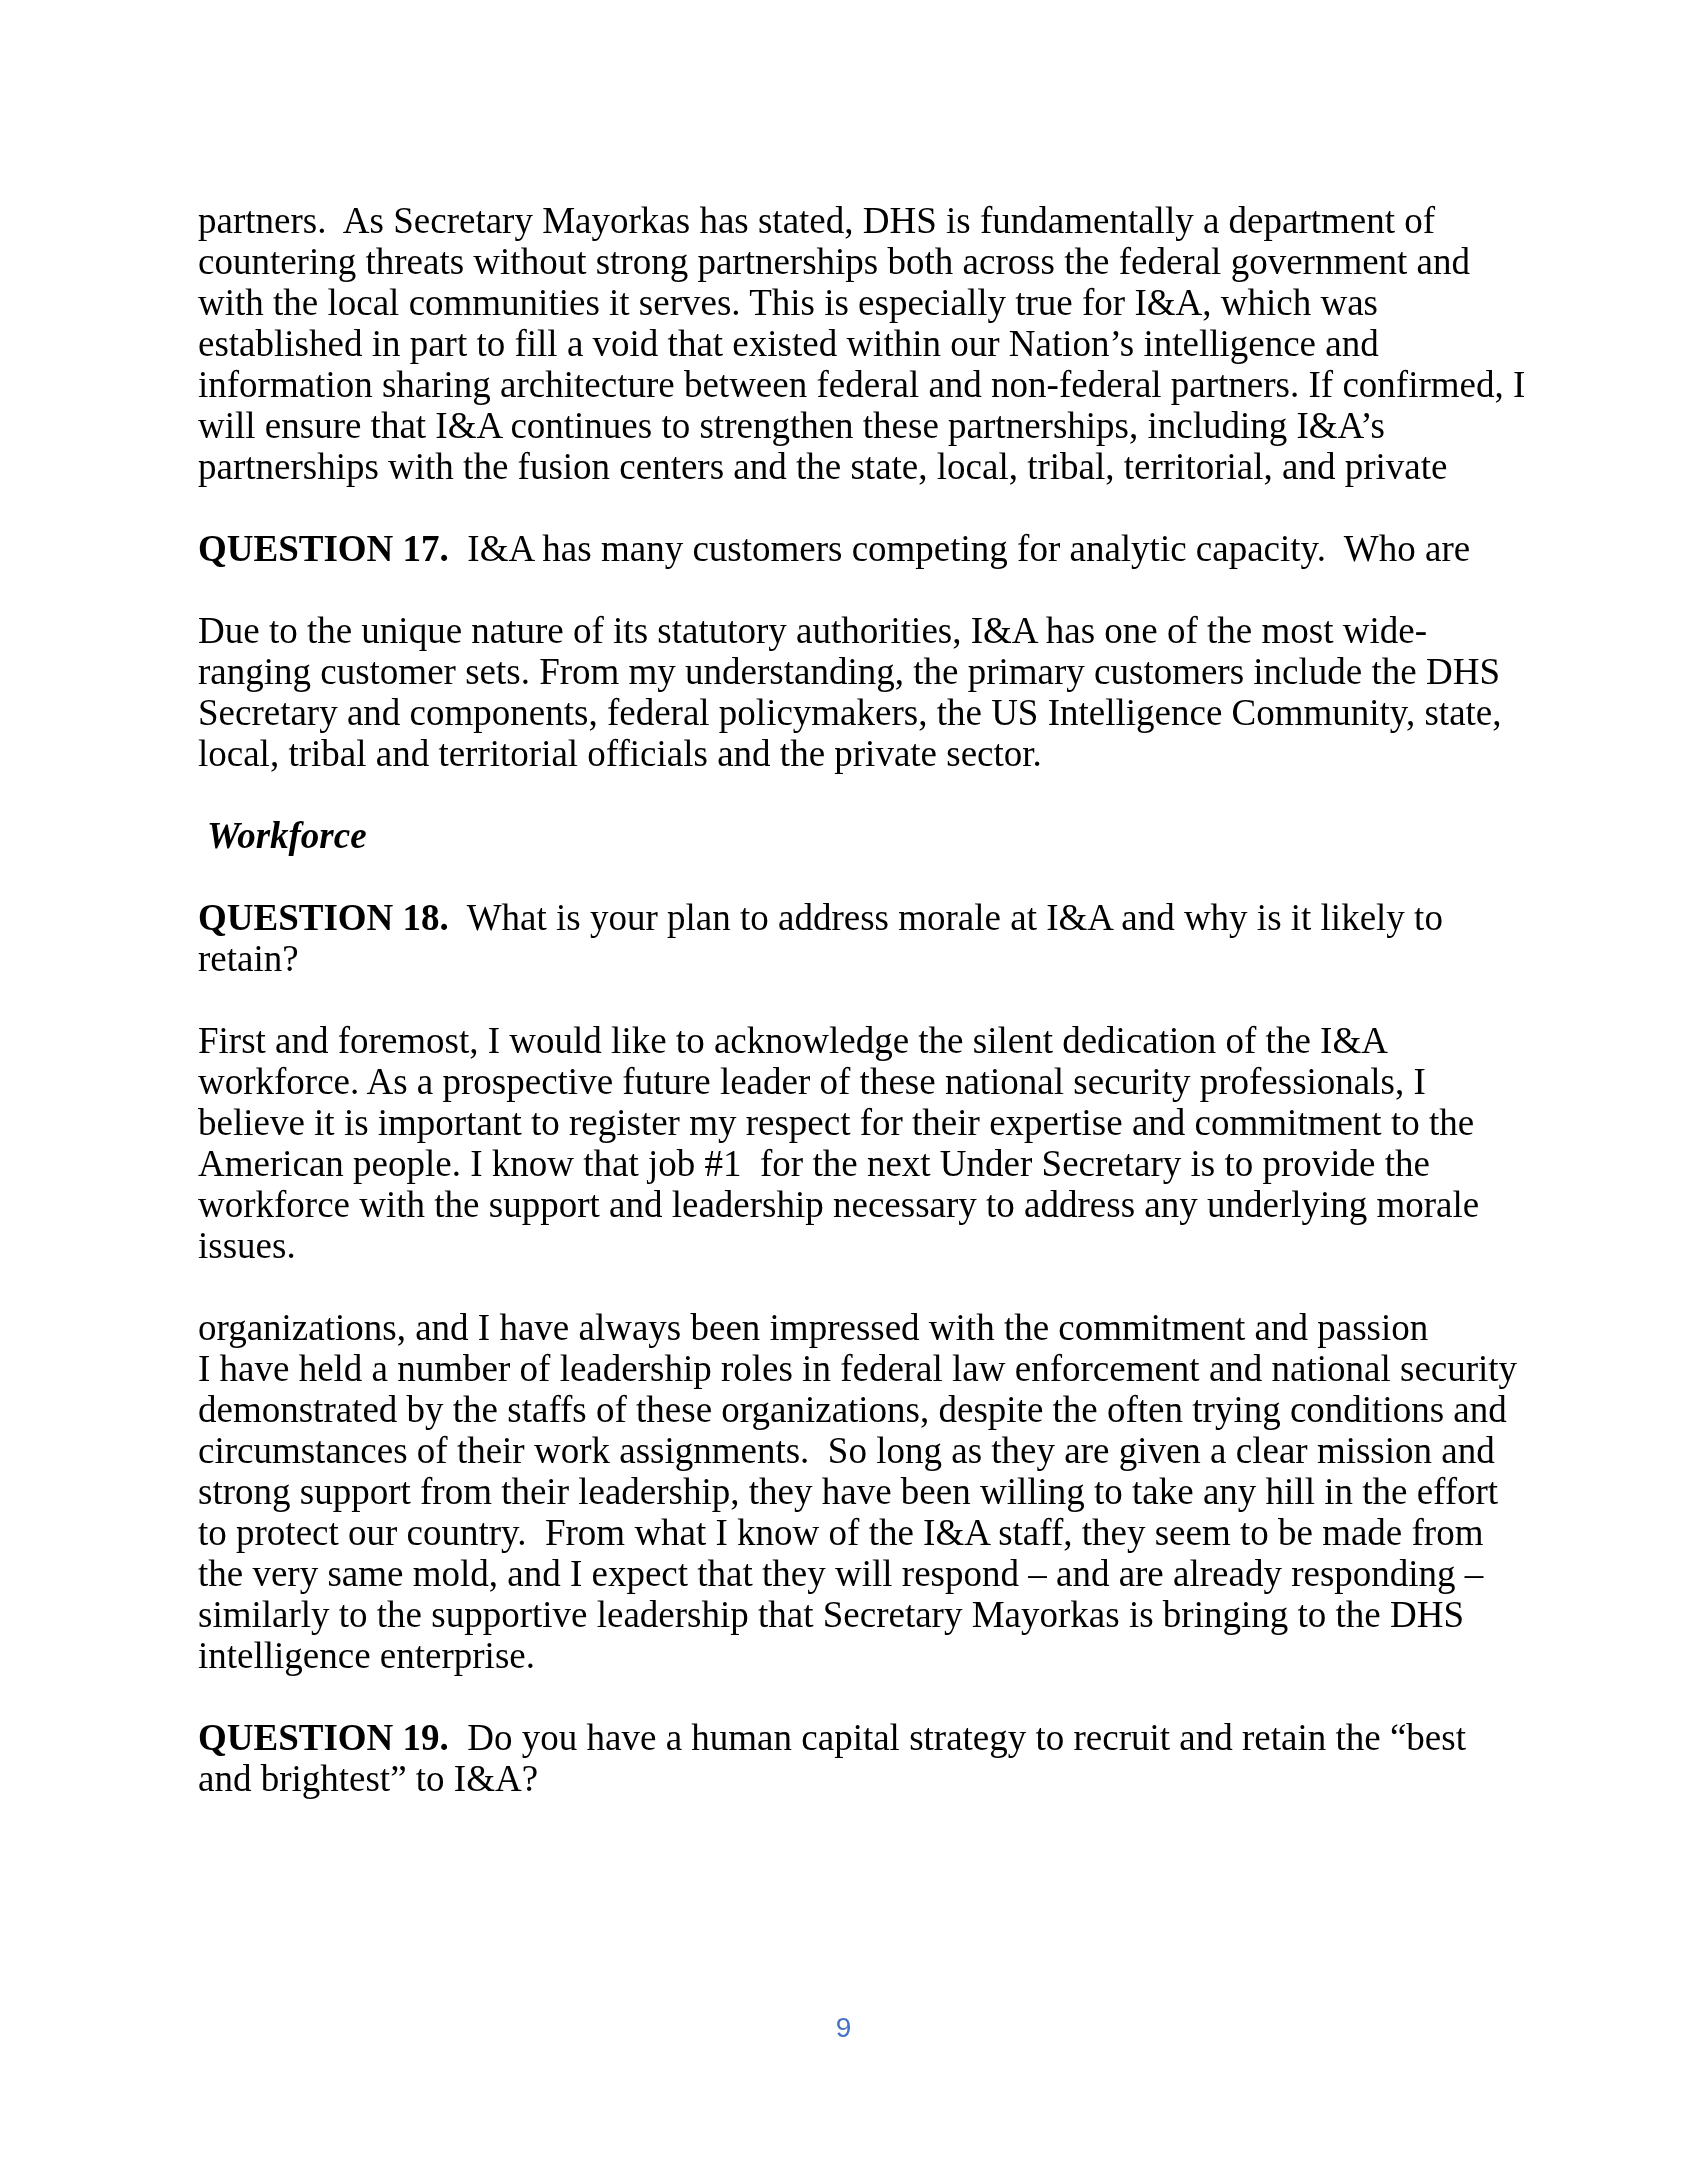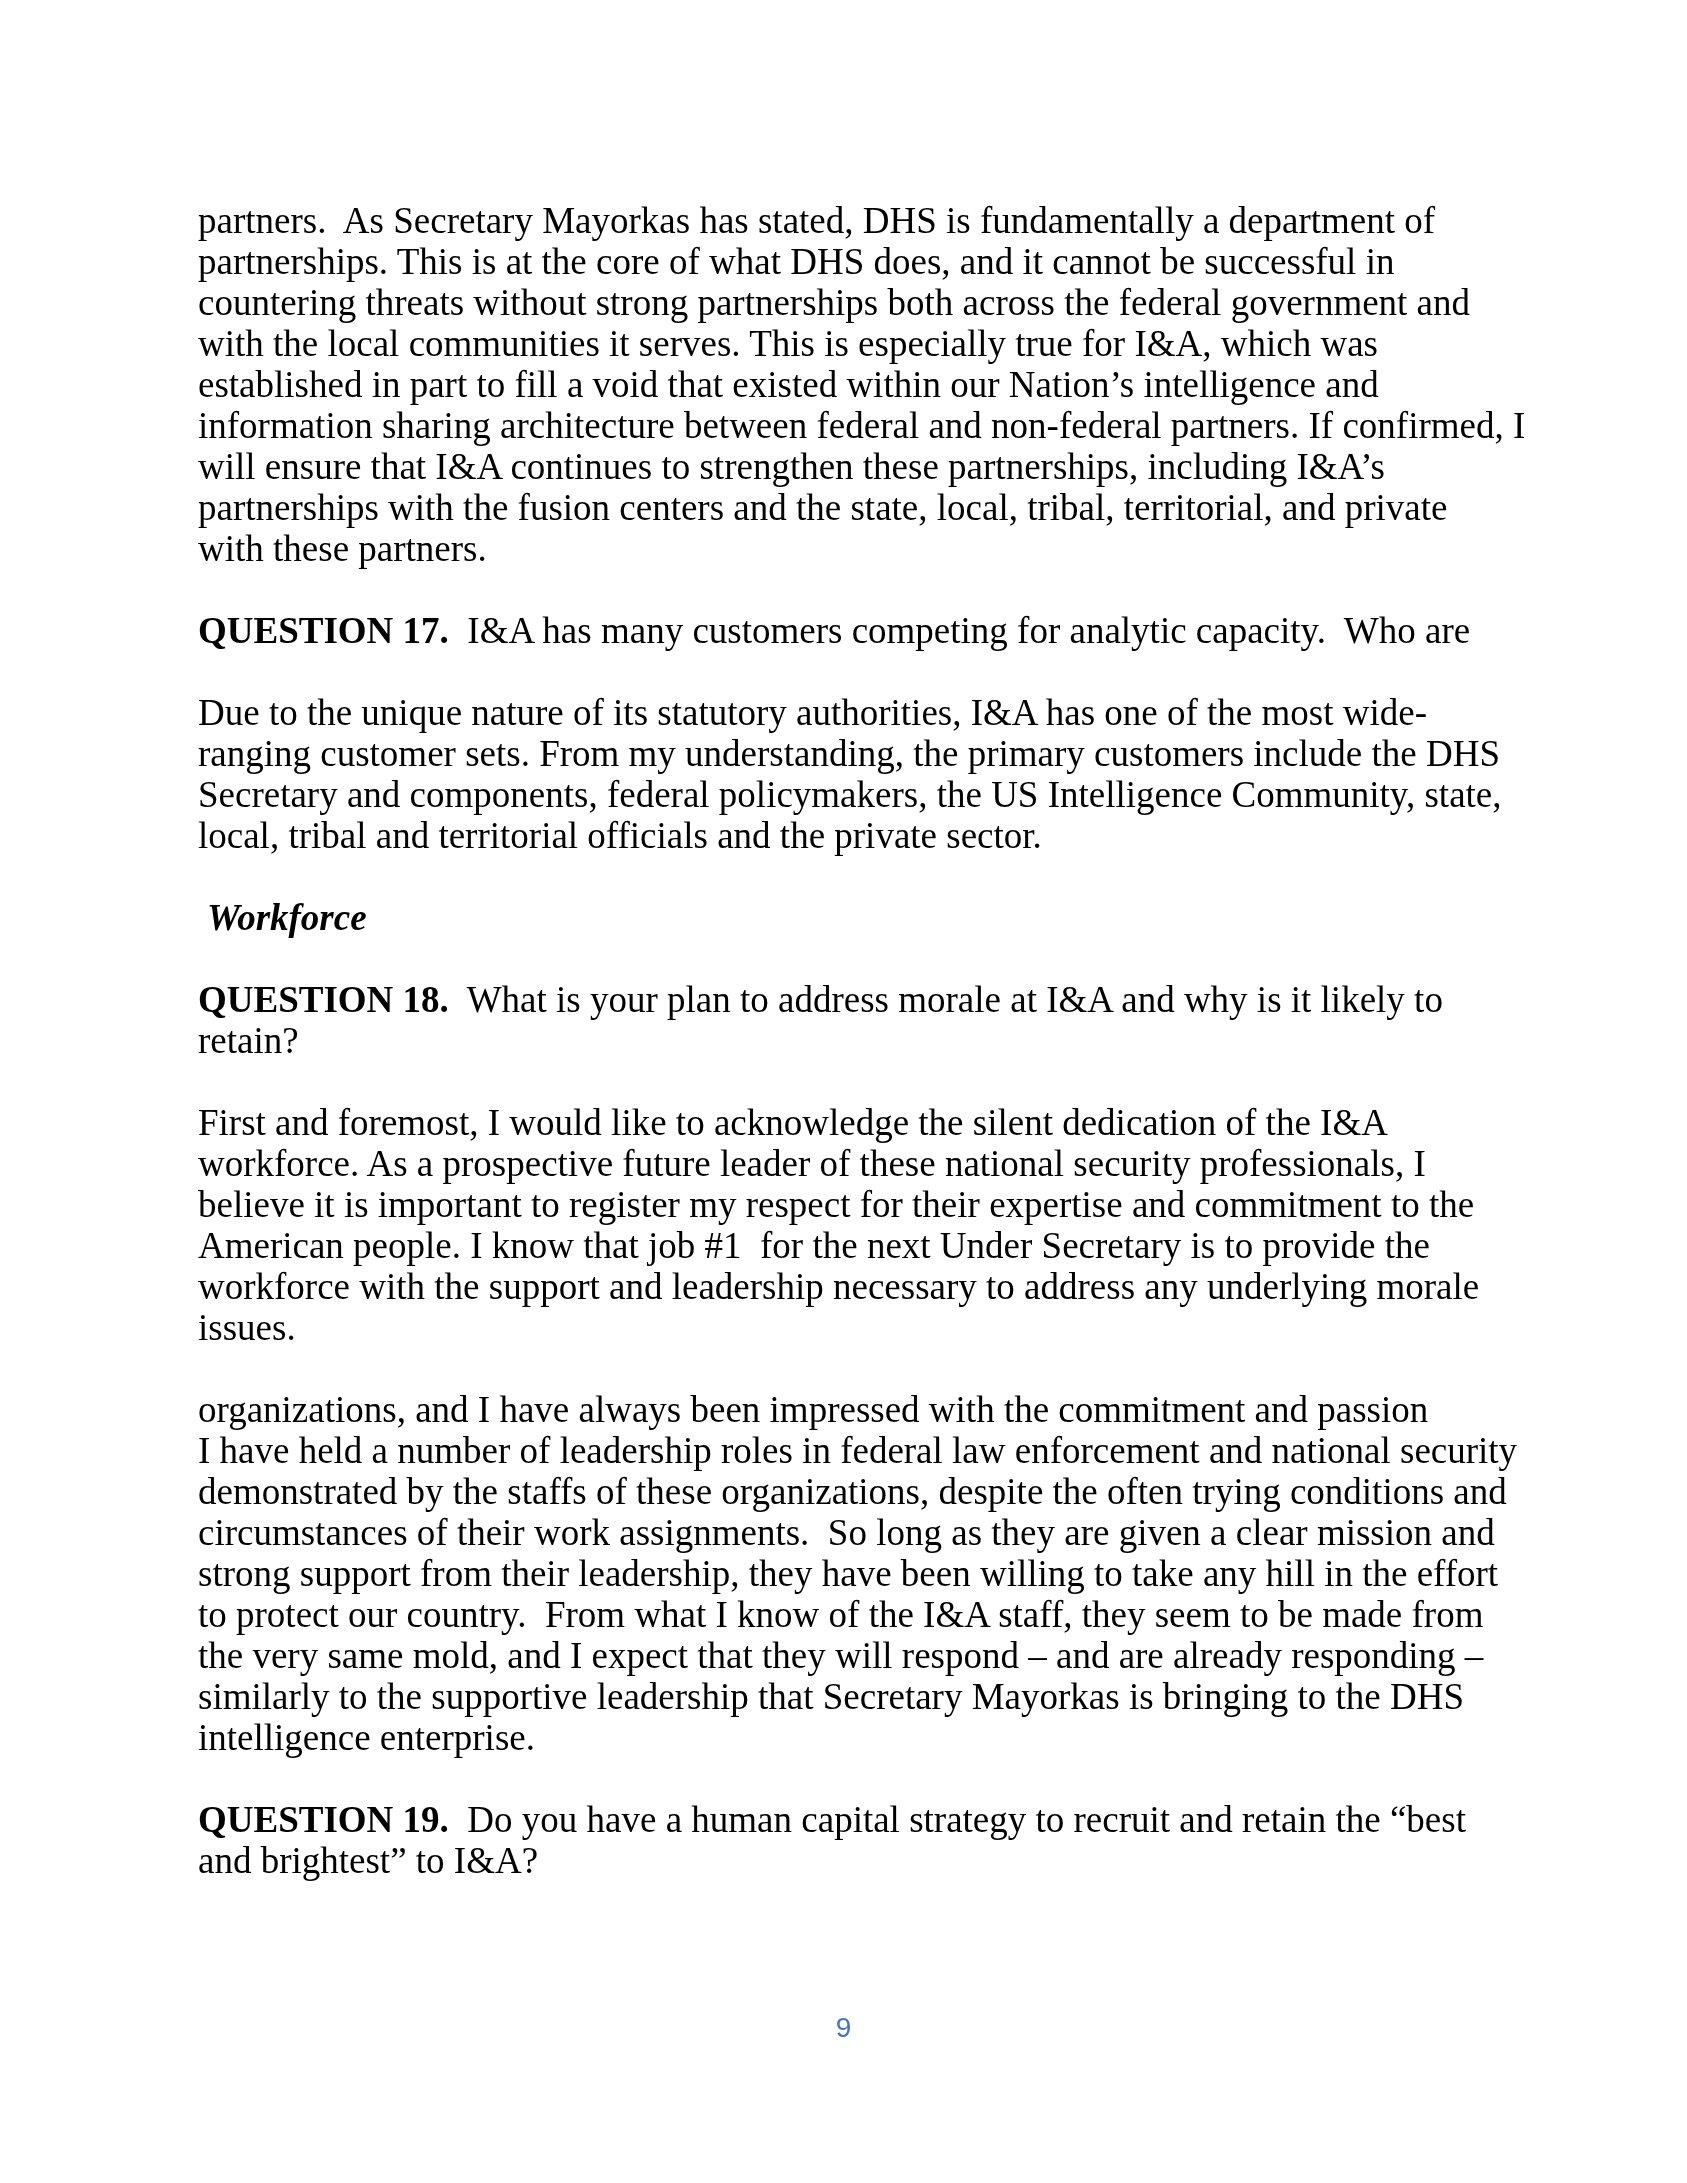--- a/index.html
+++ b/index.html
@@ -63,28 +63,26 @@
     }
   </style>
 </head>
 <body>
 
 <div class="page">
   <div class="body-text" style="color: rgb(0, 0, 0);">
 
     <p class="para">
       <span class="line">partners.  As Secretary Mayorkas has stated, DHS is fundamentally a department of</span>
-      <span class="line">partnerships. This is at the core of what DHS does, and it cannot be successful in</span>
       <span class="line">countering threats without strong partnerships both across the federal government and</span>
       <span class="line">with the local communities it serves. This is especially true for I&amp;A, which was</span>
       <span class="line">established in part to fill a void that existed within our Nation’s intelligence and</span>
       <span class="line">information sharing architecture between federal and non-federal partners. If confirmed, I</span>
       <span class="line">will ensure that I&amp;A continues to strengthen these partnerships, including I&amp;A’s</span>
       <span class="line">partnerships with the fusion centers and the state, local, tribal, territorial, and private</span>
-      <span class="line">with these partners.</span>
     </p>
 
     <p class="para">
       <span class="line"><span class="q-label">QUESTION 17.</span><span>  I&amp;A has many customers competing for analytic capacity.  Who are</span></span>
     </p>
 
     <p class="para">
       <span class="line">Due to the unique nature of its statutory authorities, I&amp;A has one of the most wide-</span>
       <span class="line">ranging customer sets. From my understanding, the primary customers include the DHS</span>
       <span class="line">Secretary and components, federal policymakers, the US Intelligence Community, state,</span>

